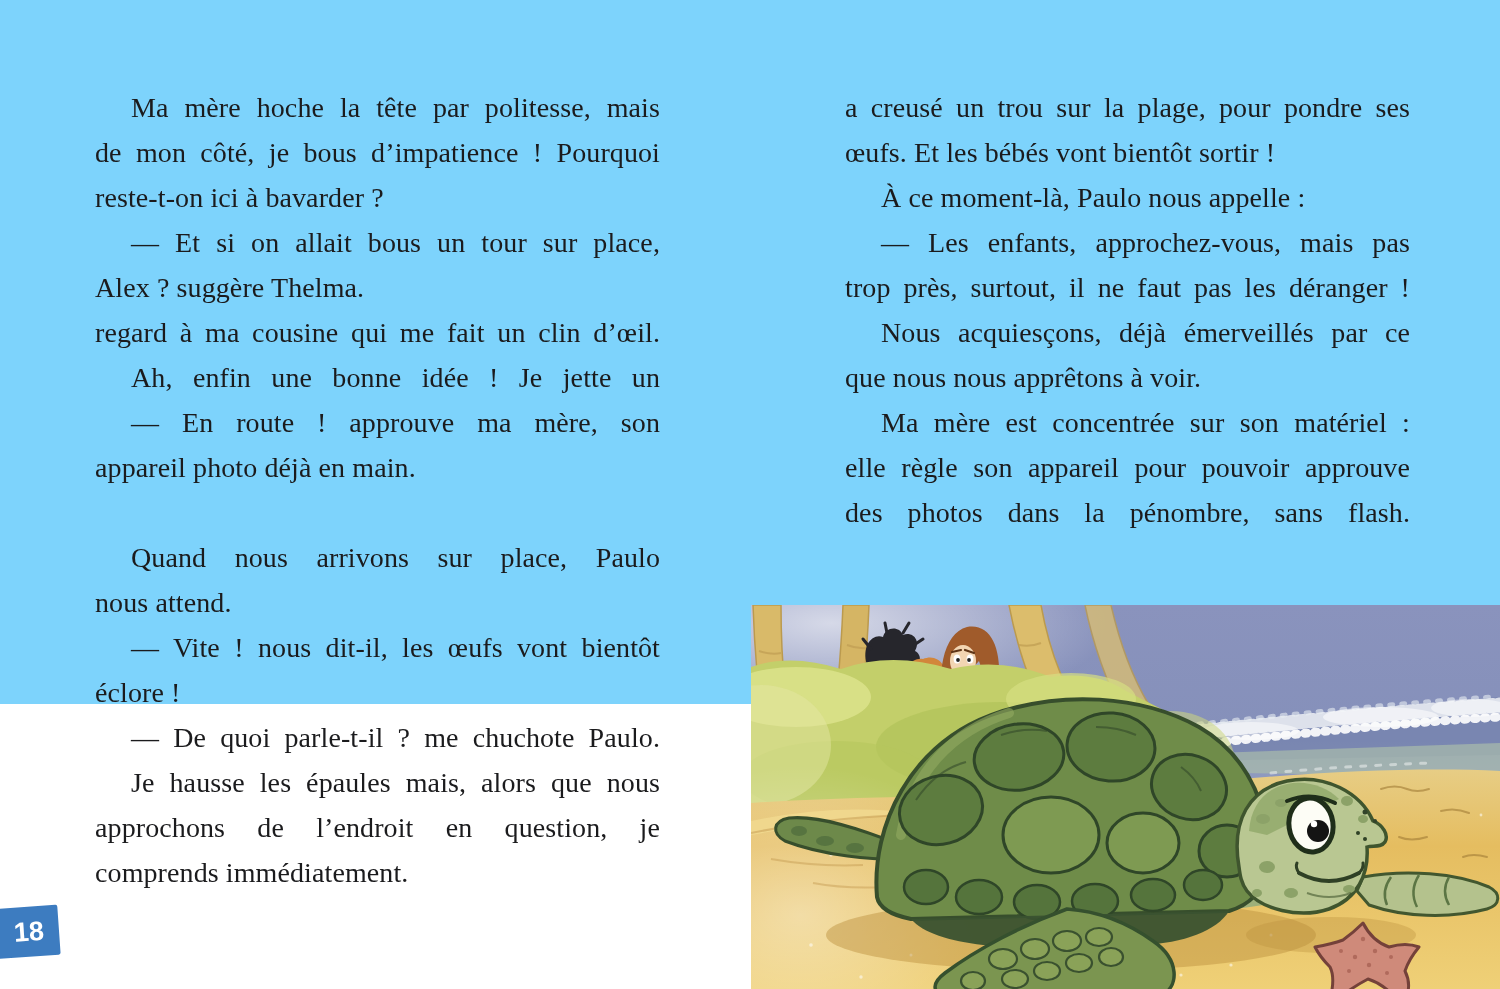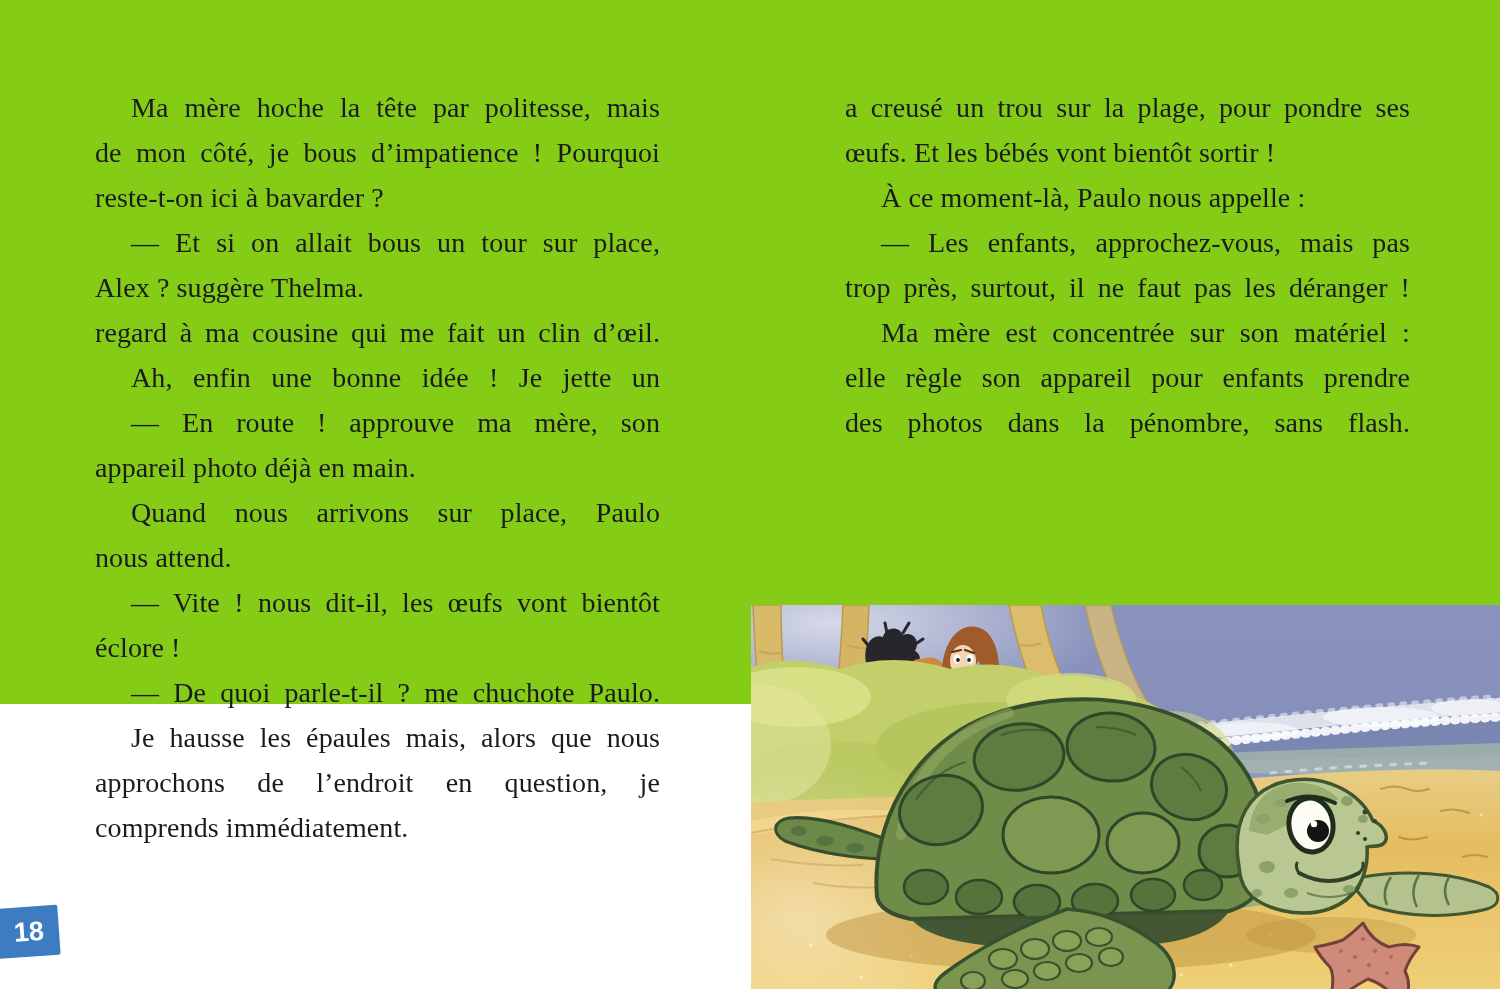--- a/index.html
+++ b/index.html
@@ -5,35 +5,35 @@
   html, body {
     margin: 0; padding: 0;
     width: 1500px; height: 989px;
     background: #ffffff;
     overflow: hidden;
     font-family: "Liberation Serif", serif;
   }
   .page {
     position: relative;
     width: 1500px; height: 704px;
-    background: #84cc16;
+    background: #7dd3fc;
   }
   .col {
     position: absolute;
     top: 85px;
     width: 565px;
     font-size: 28px;
     line-height: 45px;
     color: #1b1b1d;
     letter-spacing: 0.1px;
   }
   #col-left  { left: 95px; }
   #col-right { left: 845px; }
   .para { margin: 0; }
-  .para.gap { }
+  .para.gap { margin-top: 45px; }
   .line {
     height: 45px;
     text-align: justify;
     text-align-last: justify;
     white-space: normal;
   }
   .line.last { text-align-last: left; }
   .line.indent { padding-left: 36px; }
 
   .illustration {
@@ -109,22 +109,26 @@
         <div class="line last">œufs. Et les bébés vont bientôt sortir !</div>
       </div>
       <div class="para">
         <div class="line indent last">À ce moment-là, Paulo nous appelle :</div>
       </div>
       <div class="para">
         <div class="line indent">— Les enfants, approchez-vous, mais pas</div>
         <div class="line">trop près, surtout, il ne faut pas les déranger !</div>
       </div>
       <div class="para">
+        <div class="line indent">Nous acquiesçons, déjà émerveillés par ce</div>
+        <div class="line last">que nous nous apprêtons à voir.</div>
+      </div>
+      <div class="para">
         <div class="line indent">Ma mère est concentrée sur son matériel :</div>
-        <div class="line">elle règle son appareil pour enfants prendre</div>
+        <div class="line">elle règle son appareil pour pouvoir approuve</div>
         <div class="line">des photos dans la pénombre, sans flash.</div>
       </div>
     </div>
 
   <div class="illustration">
     <svg width="749" height="384" viewBox="0 0 749 384" xmlns="http://www.w3.org/2000/svg">
       <defs>
         <linearGradient id="skyGrad" x1="0" y1="0" x2="0" y2="1">
           <stop offset="0" stop-color="#8a93bd"></stop>
           <stop offset="0.6" stop-color="#8590ba"></stop>

